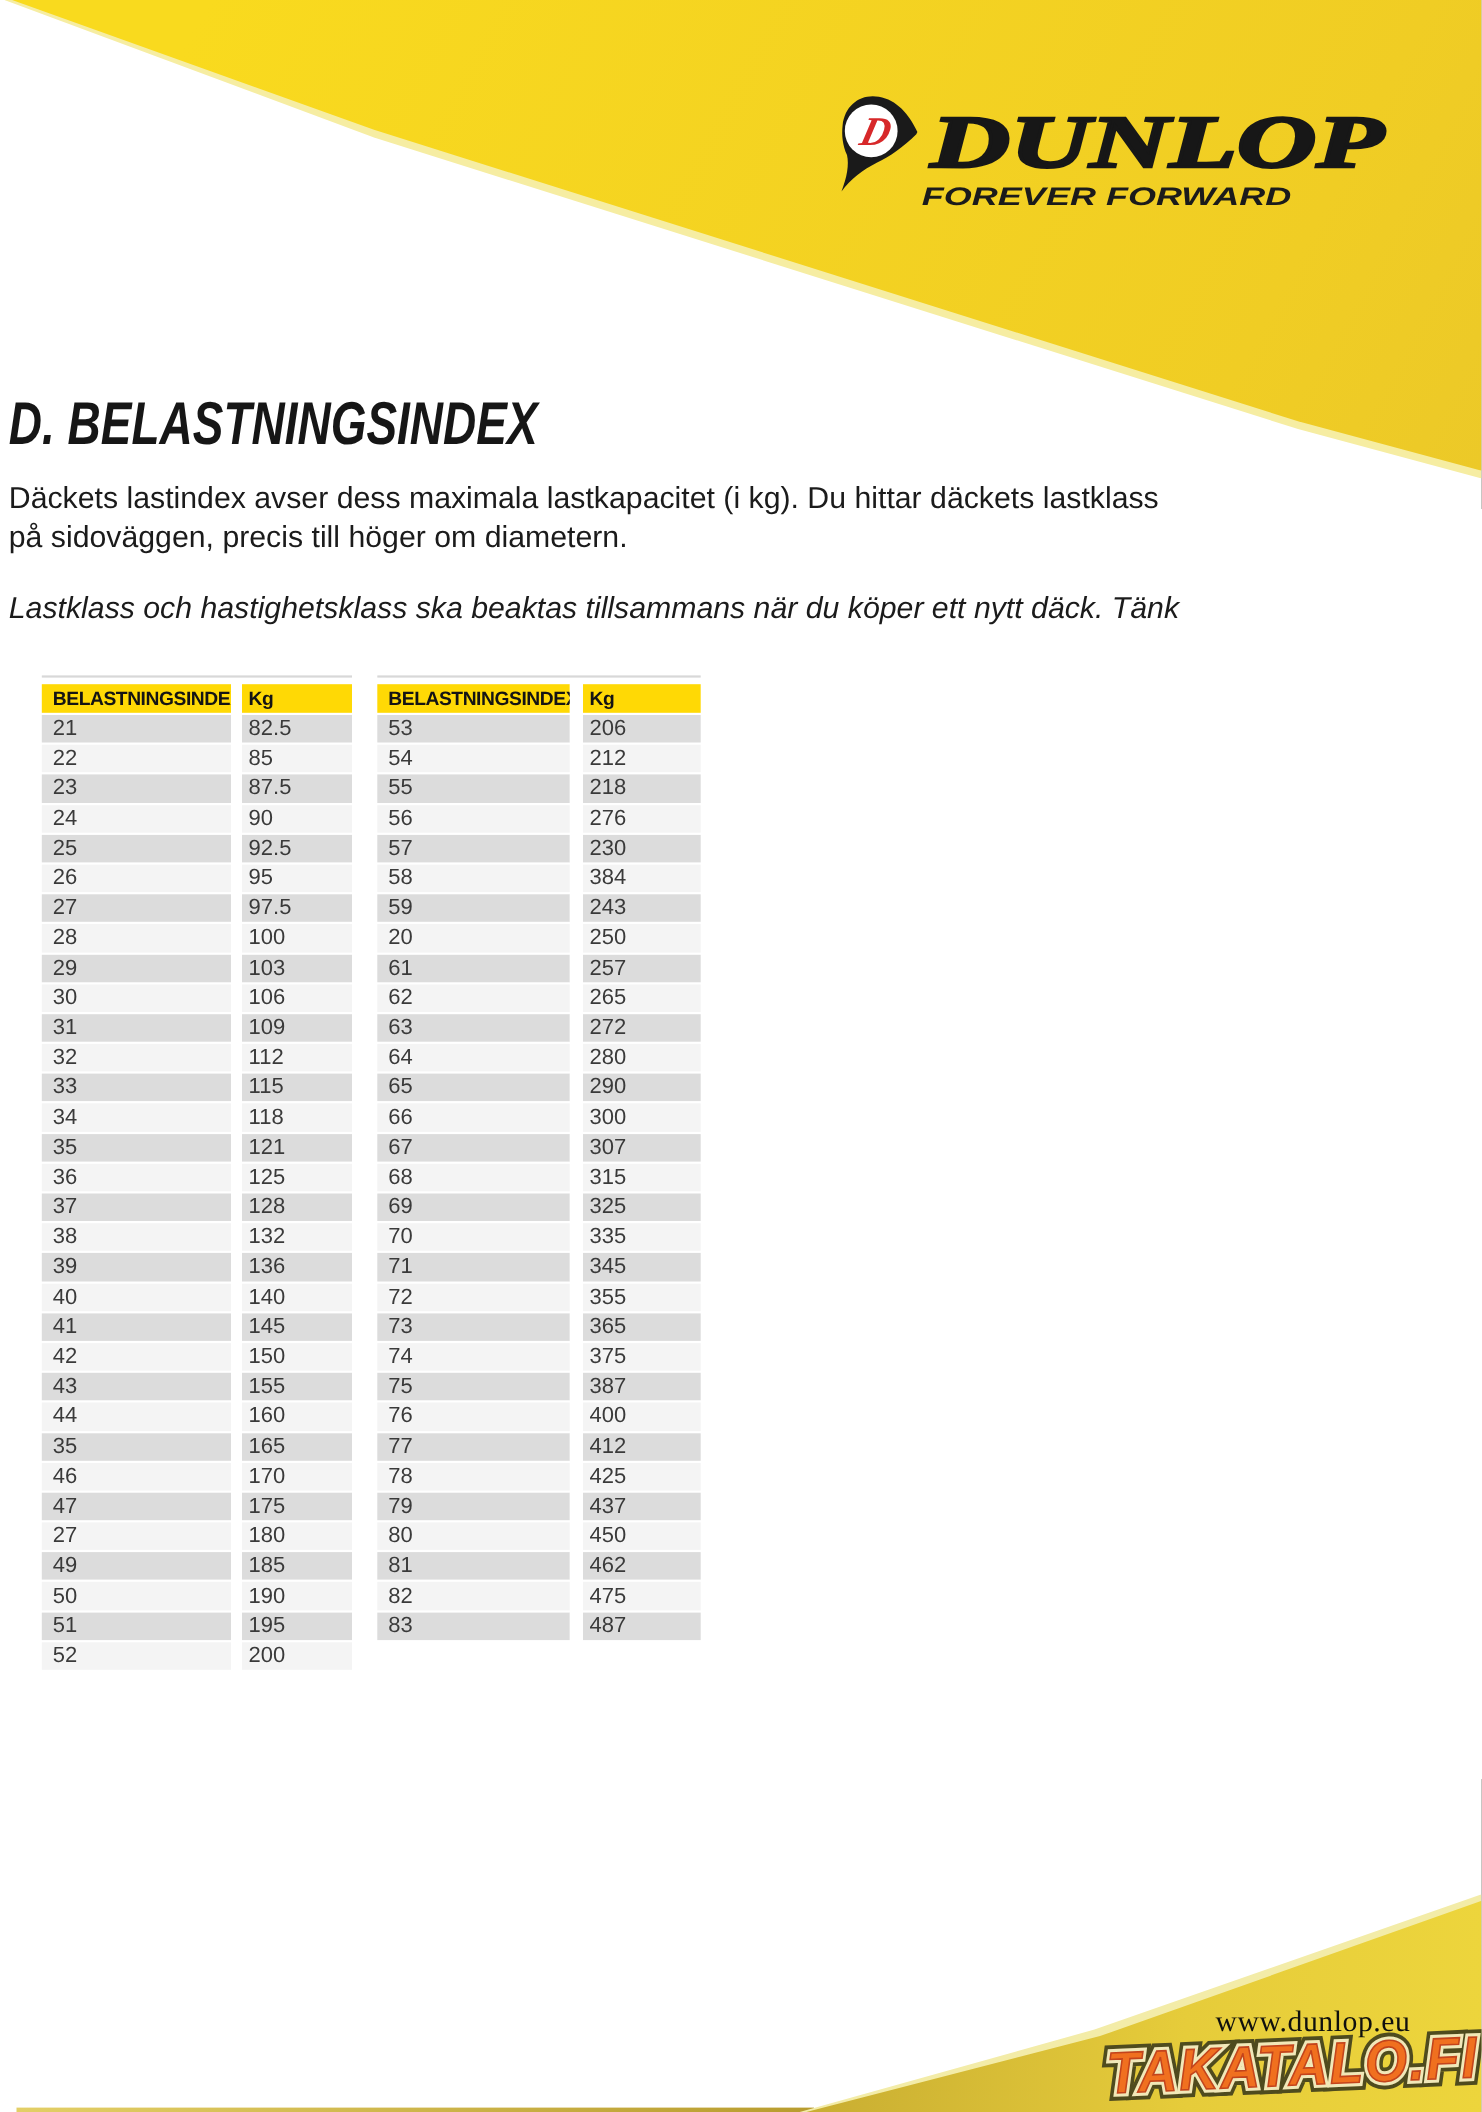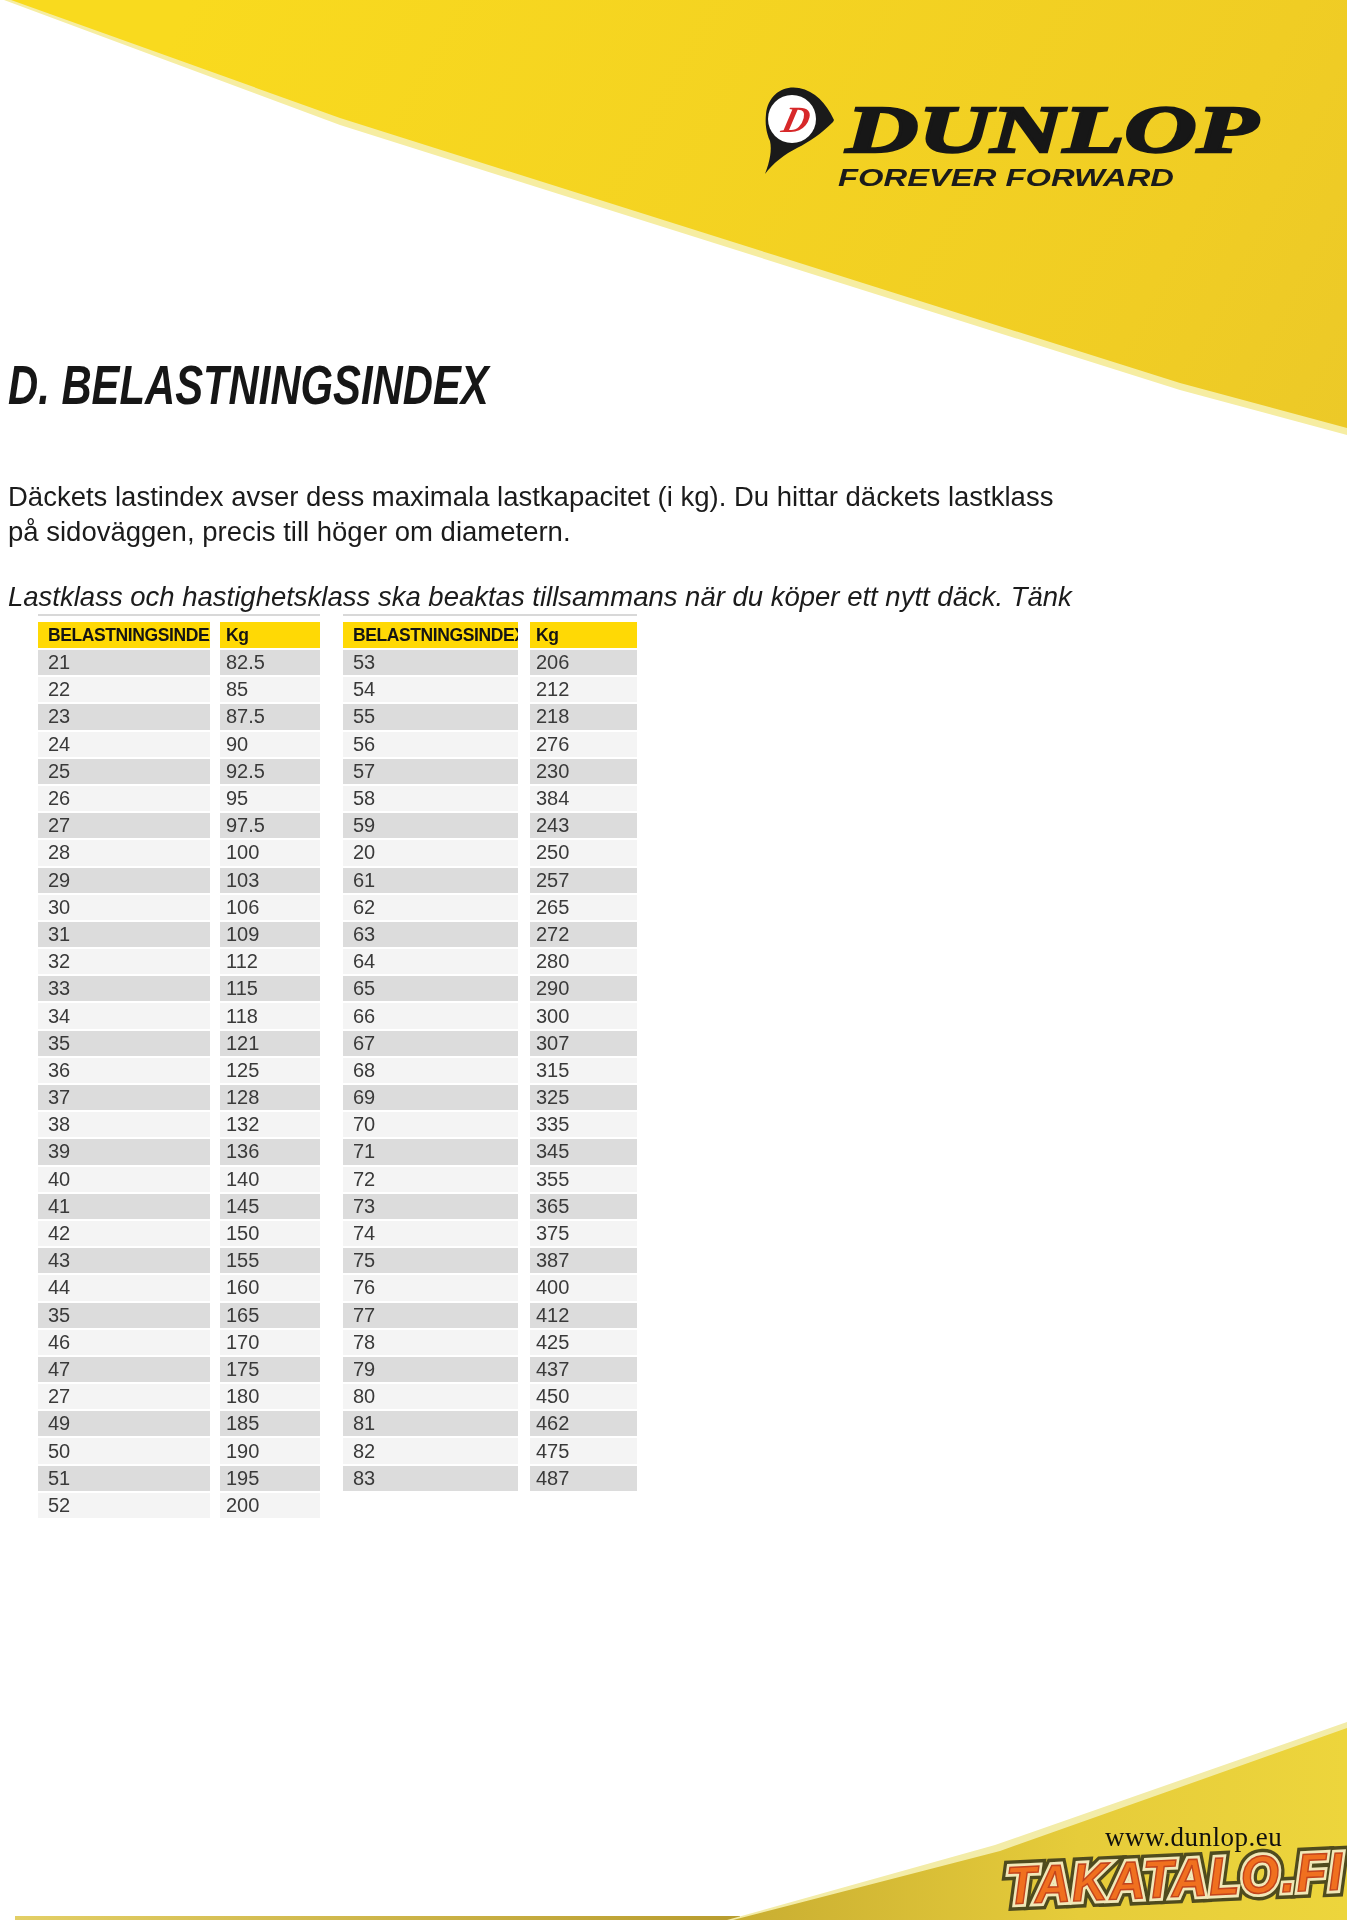--- a/index.html
+++ b/index.html
@@ -20,21 +20,21 @@
   .dunlop-logo{position:absolute;left:758px;top:76px;width:505px;height:115px;}
   
   .doc-title{
     position:absolute;left:8px;top:358px;
     font-size:55px;font-weight:bold;font-style:italic;color:#161616;
     transform:scaleX(.76);transform-origin:left top;white-space:nowrap;
     letter-spacing:0px;line-height:55px;
   }
   .para{
     position:absolute;left:8px;width:1230px;
-    font-size:27.5px;line-height:34.6px;color:#1b1b1b;margin-top:44px;
+    font-size:27.5px;line-height:34.6px;color:#1b1b1b;
   }
   .para.p1{top:436px;}
   .para.p2{top:536px;font-style:italic;}
   
   .load-table{position:absolute;top:614px;}
   .load-table .topline{height:2px;background:#d8d8d8;margin-bottom:6px;}
   .trow{display:flex;height:25.2px;margin-bottom:2px;}
   .trow.head{height:26px;}
   .trow .c1{width:var(--c1);background:var(--bg);display:flex;align-items:center;padding-left:10px;box-sizing:border-box;}
   .trow .gap{width:var(--g);background:#ffffff;}

